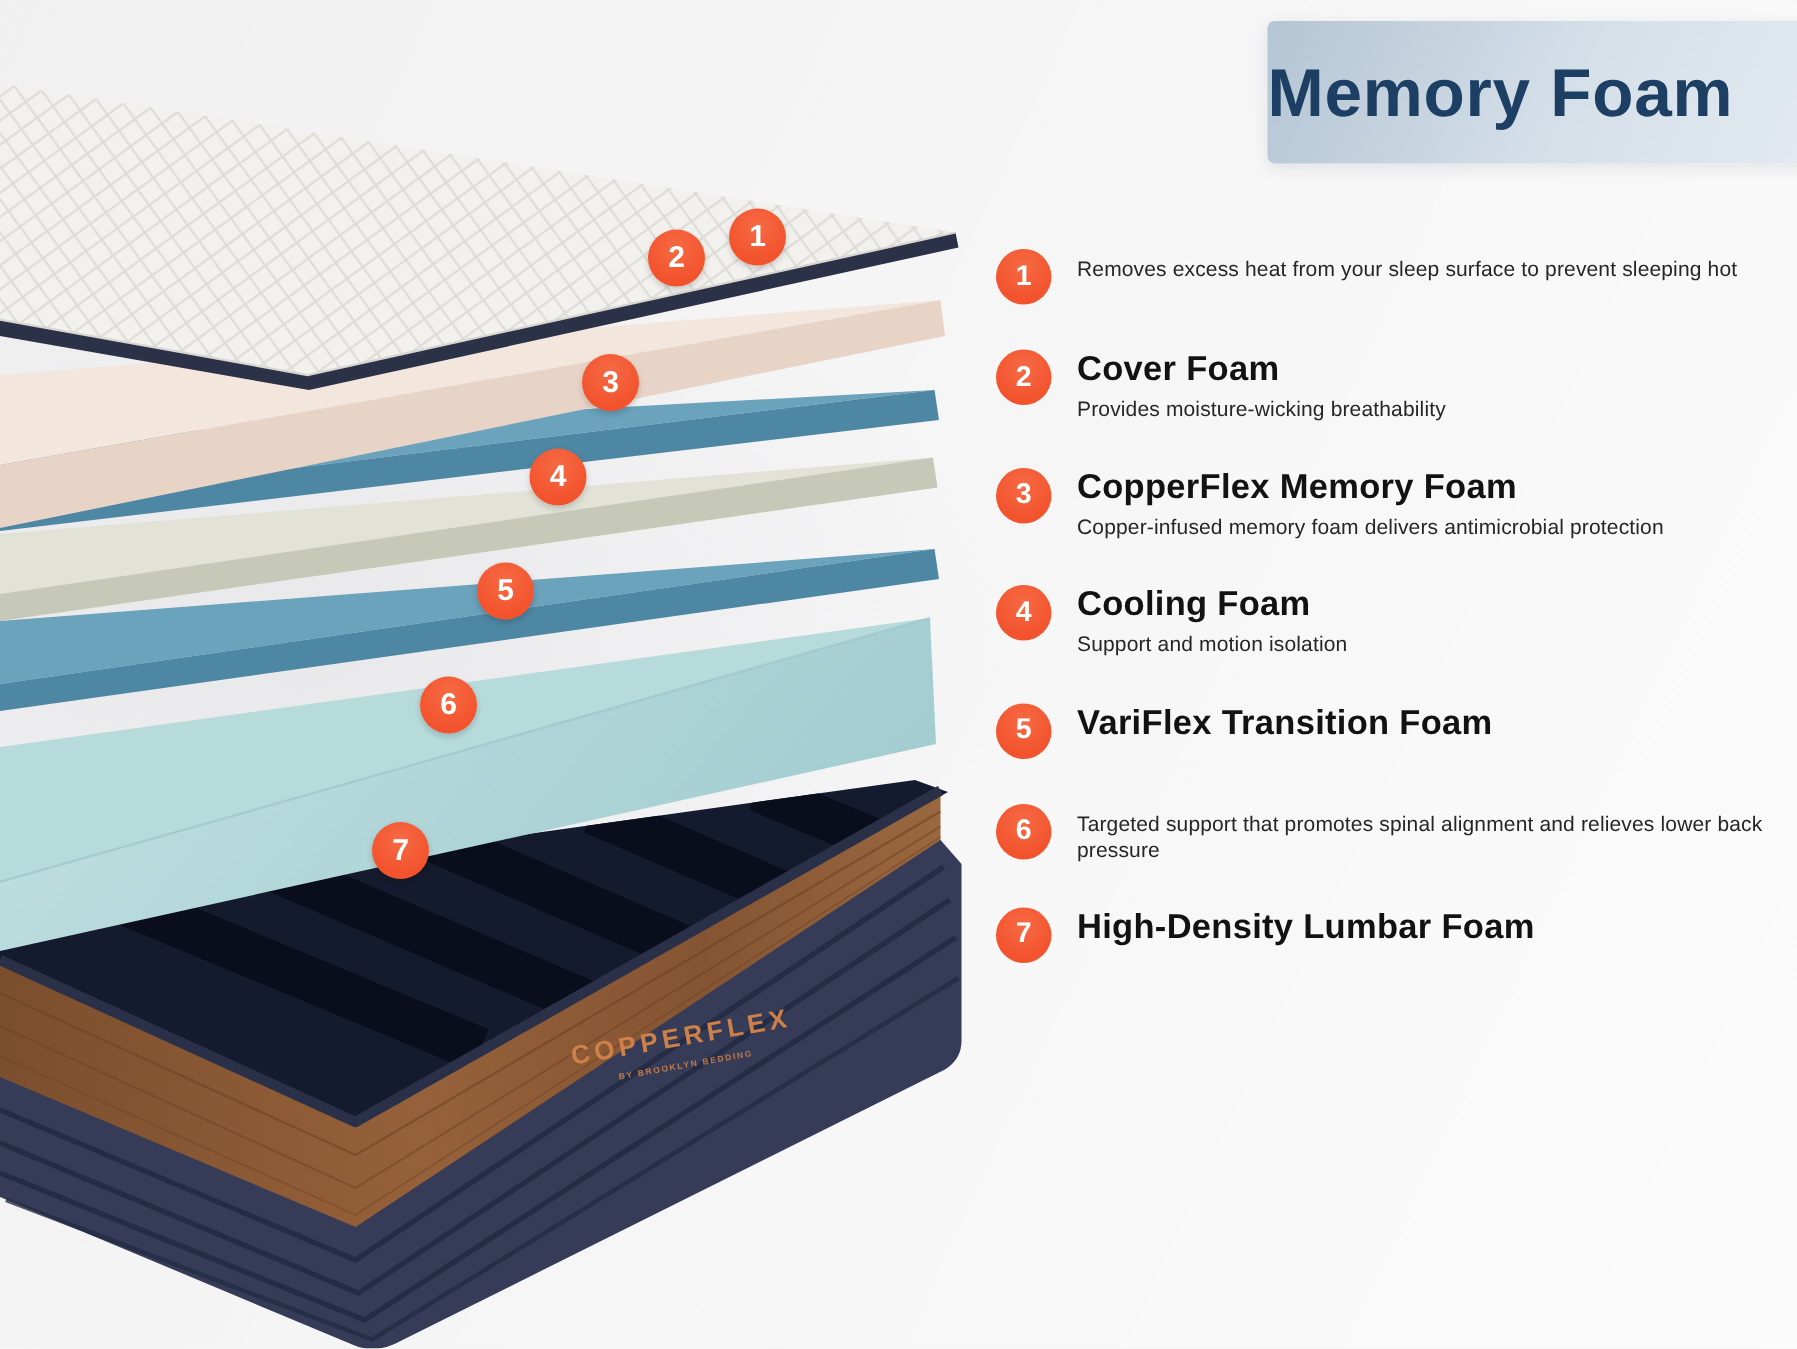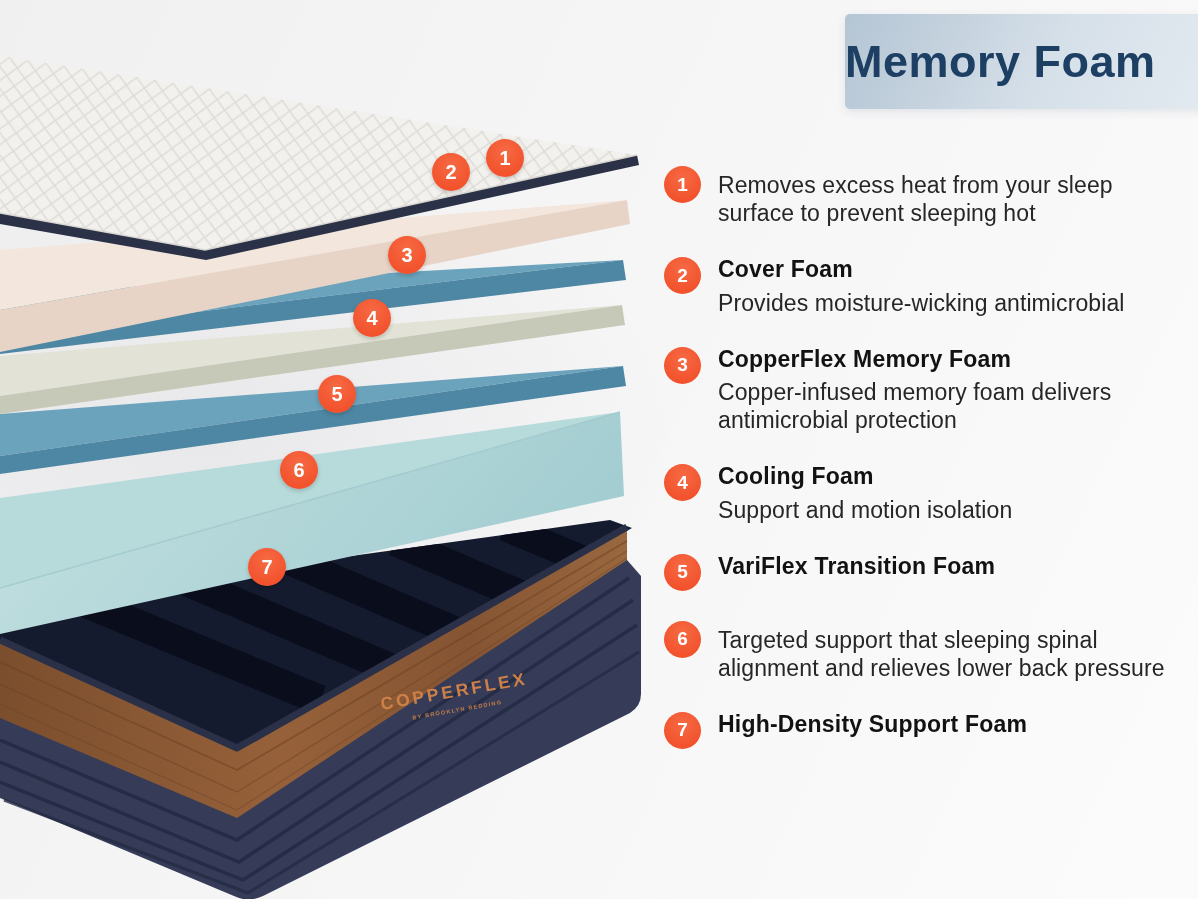--- a/index.html
+++ b/index.html
@@ -88,21 +88,21 @@
     color:#fff;font-weight:bold;font-size:19px;
     display:flex;align-items:center;justify-content:center;
     margin-top:1px;
   }
   .legend-text{flex:1;}
   .legend-title{
     font-size:23px;font-weight:800;color:var(--c-heading);
     letter-spacing:0.2px;line-height:1.15;
   }
   .legend-desc{
-    font-size:23px;color:var(--c-body);line-height:1.22;
+    font-size:14px;color:var(--c-body);line-height:1.22;
     margin-top:6px;max-width:458px;letter-spacing:0.1px;
   }
 </style>
 </head>
 <body>
 
 <div class="canvas">
   <div class="bg-shade"></div>
 
   <svg class="mattress-svg" viewBox="0 0 660 899" aria-hidden="true">
@@ -202,21 +202,21 @@
       <div class="legend-badge">1</div>
       <div class="legend-text">
         <div class="legend-desc">Removes excess heat from your sleep surface to prevent sleeping hot</div>
       </div>
     </div>
 
     <div class="legend-item">
       <div class="legend-badge">2</div>
       <div class="legend-text">
         <div class="legend-title">Cover Foam</div>
-        <div class="legend-desc">Provides moisture-wicking antimicrobial</div>
+        <div class="legend-desc">Provides moisture-wicking breathability</div>
       </div>
     </div>
 
     <div class="legend-item">
       <div class="legend-badge">3</div>
       <div class="legend-text">
         <div class="legend-title">CopperFlex Memory Foam</div>
         <div class="legend-desc">Copper-infused memory foam delivers antimicrobial protection</div>
       </div>
     </div>
@@ -232,25 +232,25 @@
     <div class="legend-item">
       <div class="legend-badge">5</div>
       <div class="legend-text">
         <div class="legend-title">VariFlex Transition Foam</div>
       </div>
     </div>
 
     <div class="legend-item">
       <div class="legend-badge">6</div>
       <div class="legend-text">
-        <div class="legend-desc">Targeted support that sleeping spinal alignment and relieves lower back pressure</div>
+        <div class="legend-desc">Targeted support that promotes spinal alignment and relieves lower back pressure</div>
       </div>
     </div>
 
     <div class="legend-item">
       <div class="legend-badge">7</div>
       <div class="legend-text">
-        <div class="legend-title">High-Density Support Foam</div>
+        <div class="legend-title">High-Density Lumbar Foam</div>
       </div>
     </div>
 
   </div>
 </div>
 
 </body></html>

